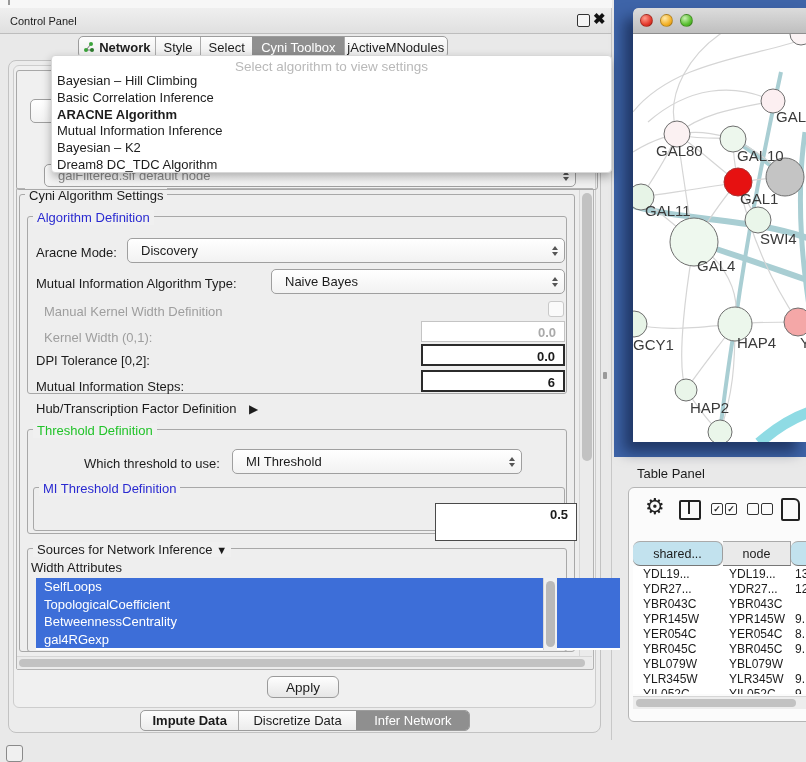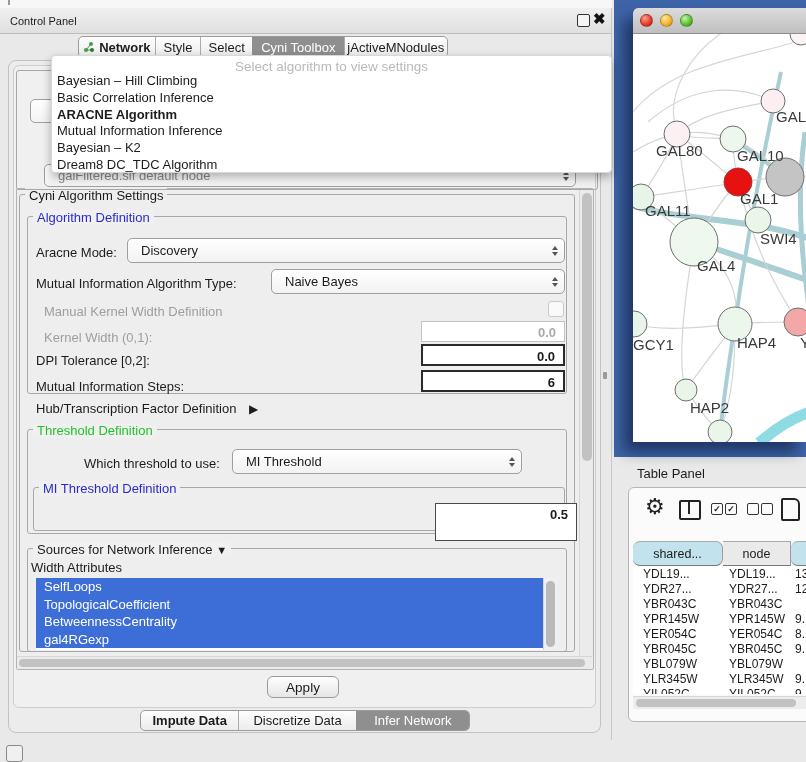--- a/index.html
+++ b/index.html
@@ -234,21 +234,21 @@
   <span class="legend blue-t" style="left:39px;top:481px;">MI Threshold Definition</span>
   <div class="field" style="left:419px;top:503px;width:142px;height:38px;border:1px solid #4a4a4a;margin-left:16px;">0.5</div>
 
   <div class="fieldset" style="left:27px;top:548px;width:540px;height:104px;"></div>
   <span class="legend" style="left:33px;top:542px;">
     <span>Sources for Network Inference</span>
     <span style="font-size:11px;">▼</span>
   </span>
   <span class="lbl" style="left:31px;top:560px;">Width Attributes</span>
 
-  <div class="attr-list" style="left:36px;top:578px;width:507px;height:72px;">
+  <div class="attr-list" style="left:36px;top:578px;width:584px;height:72px;">
     <div class="attr-item">SelfLoops</div>
     <div class="attr-item">TopologicalCoefficient</div>
     <div class="attr-item">BetweennessCentrality</div>
     <div class="attr-item">gal4RGexp</div>
   </div>
   <div class="sb-track-v" style="left:543px;top:578px;width:13px;height:72px;background:#f0f0f0;">
     <div class="sb-thumb" style="left:2px;top:3px;width:9px;height:66px;background:#b9b9b9;"></div>
   </div>
 
   <div class="btn" style="left:267px;top:676px;width:72px;height:22px;">

